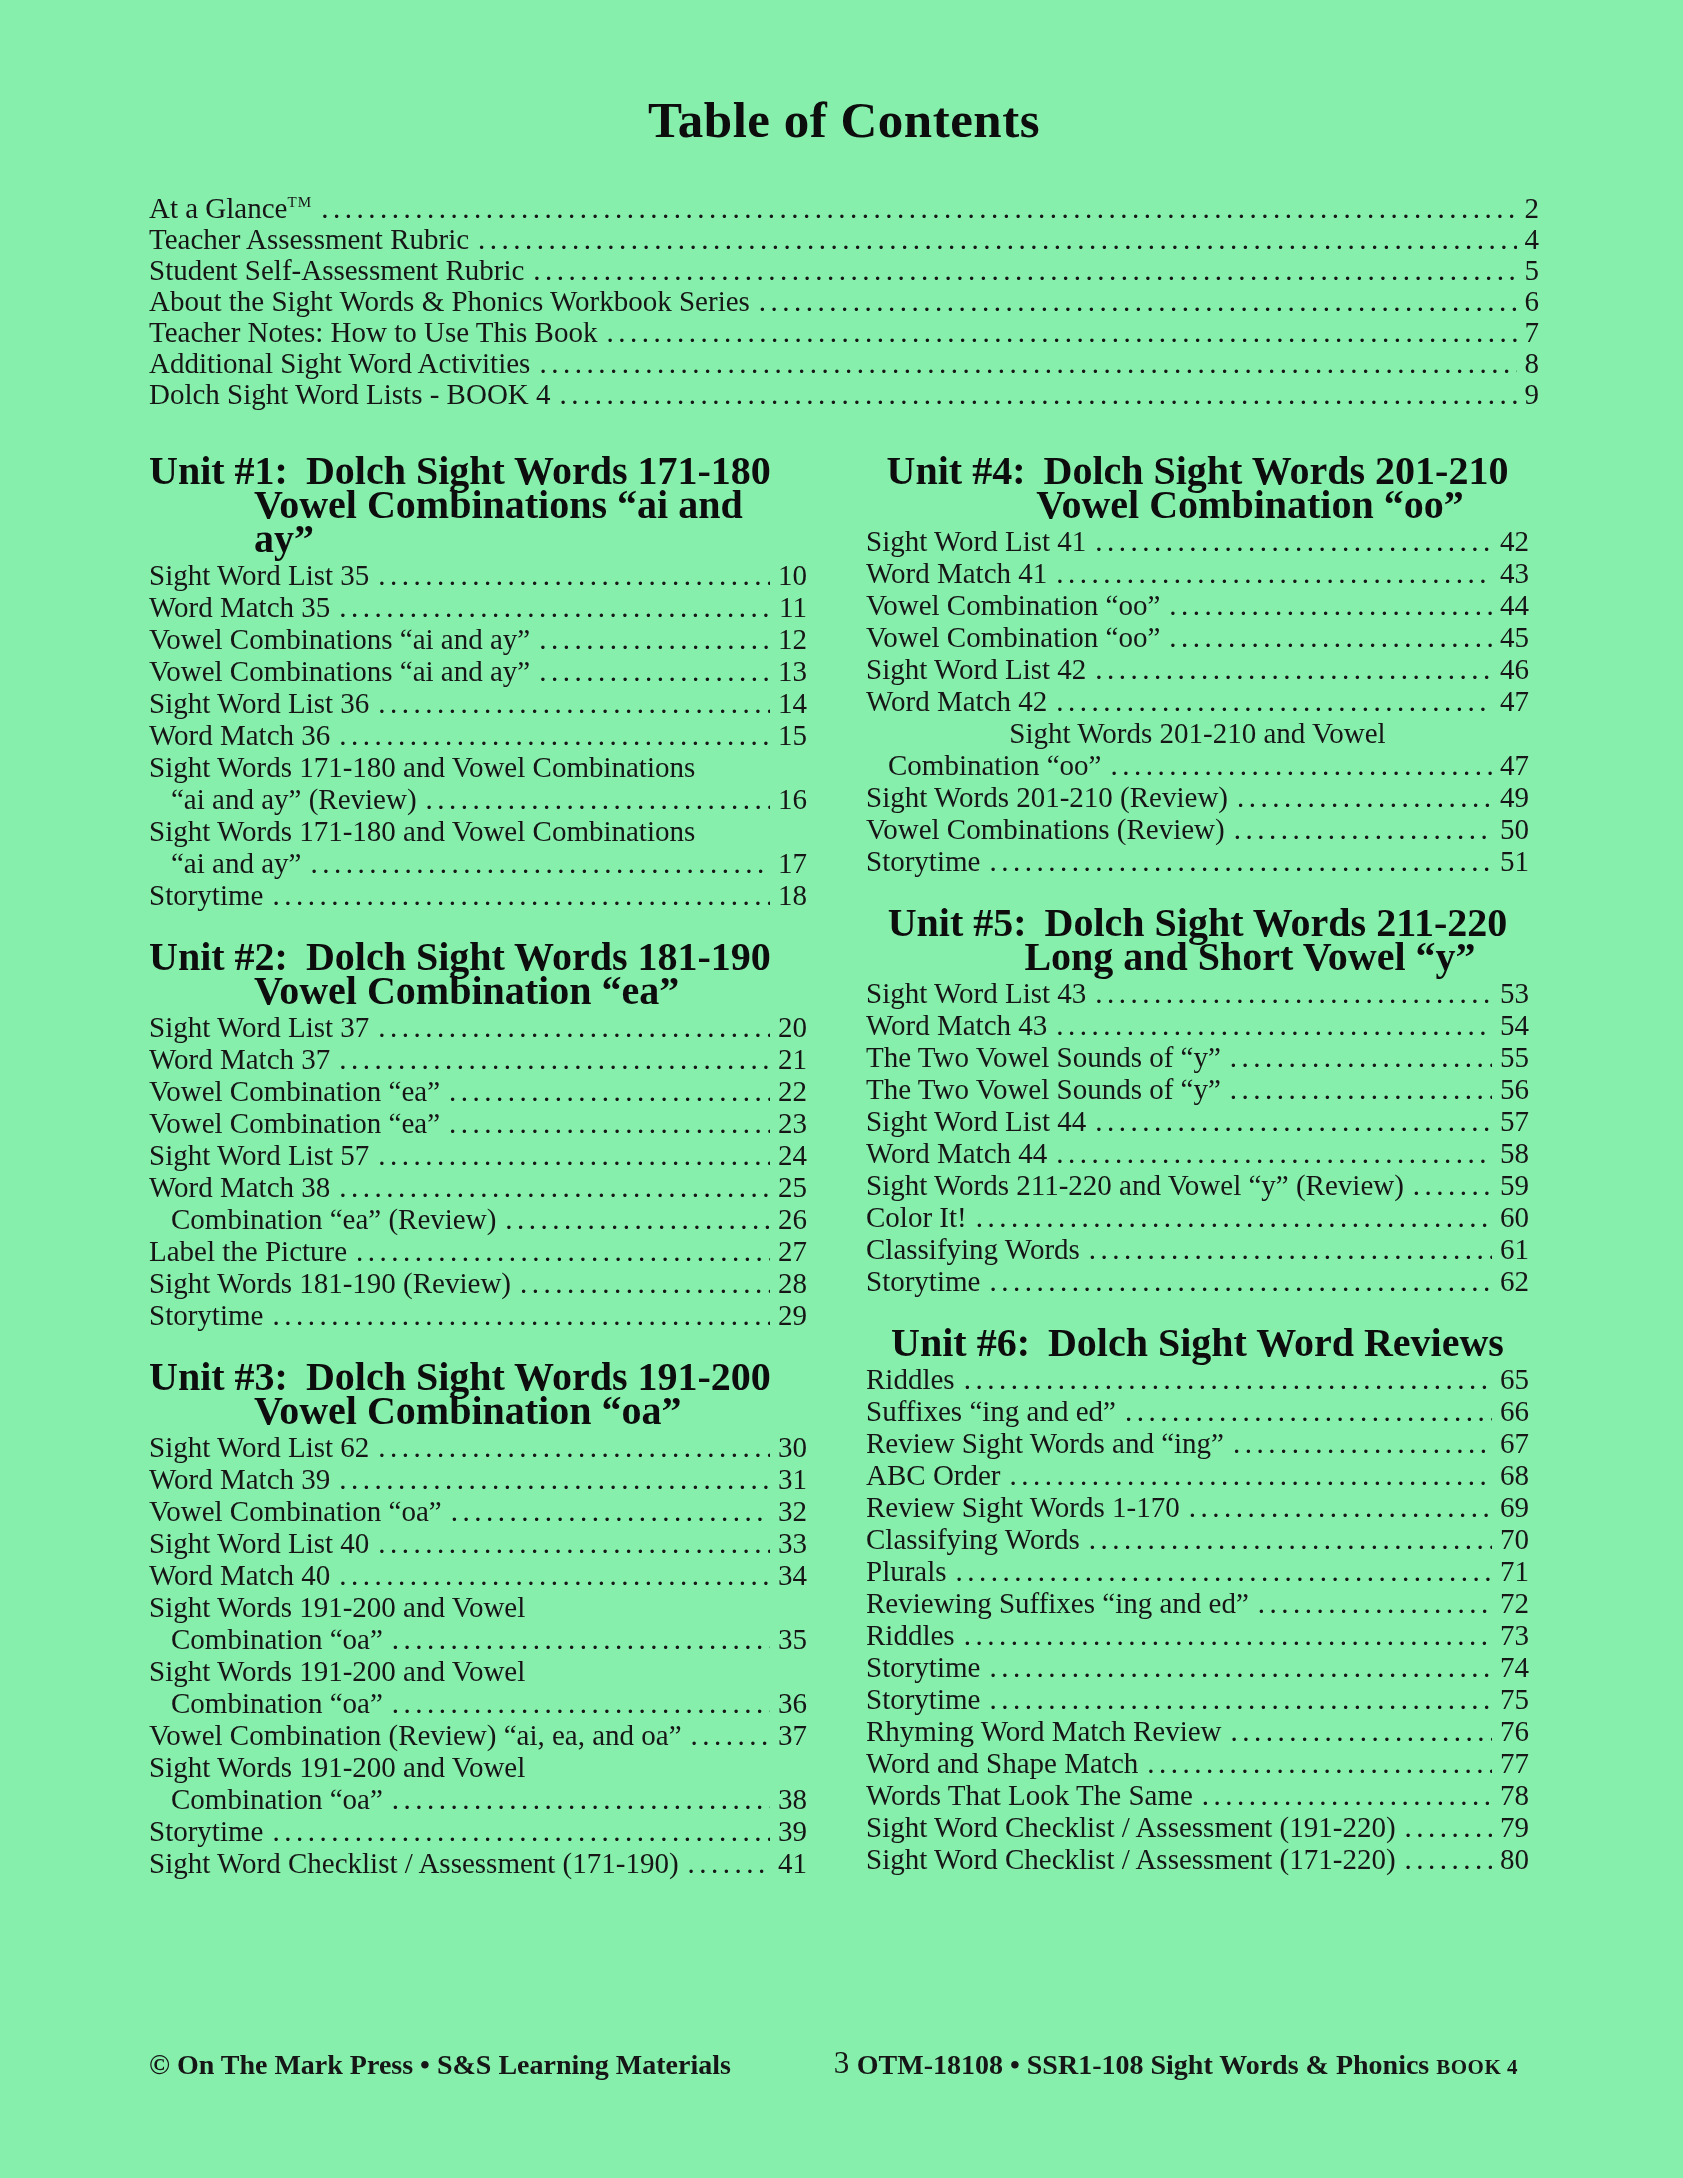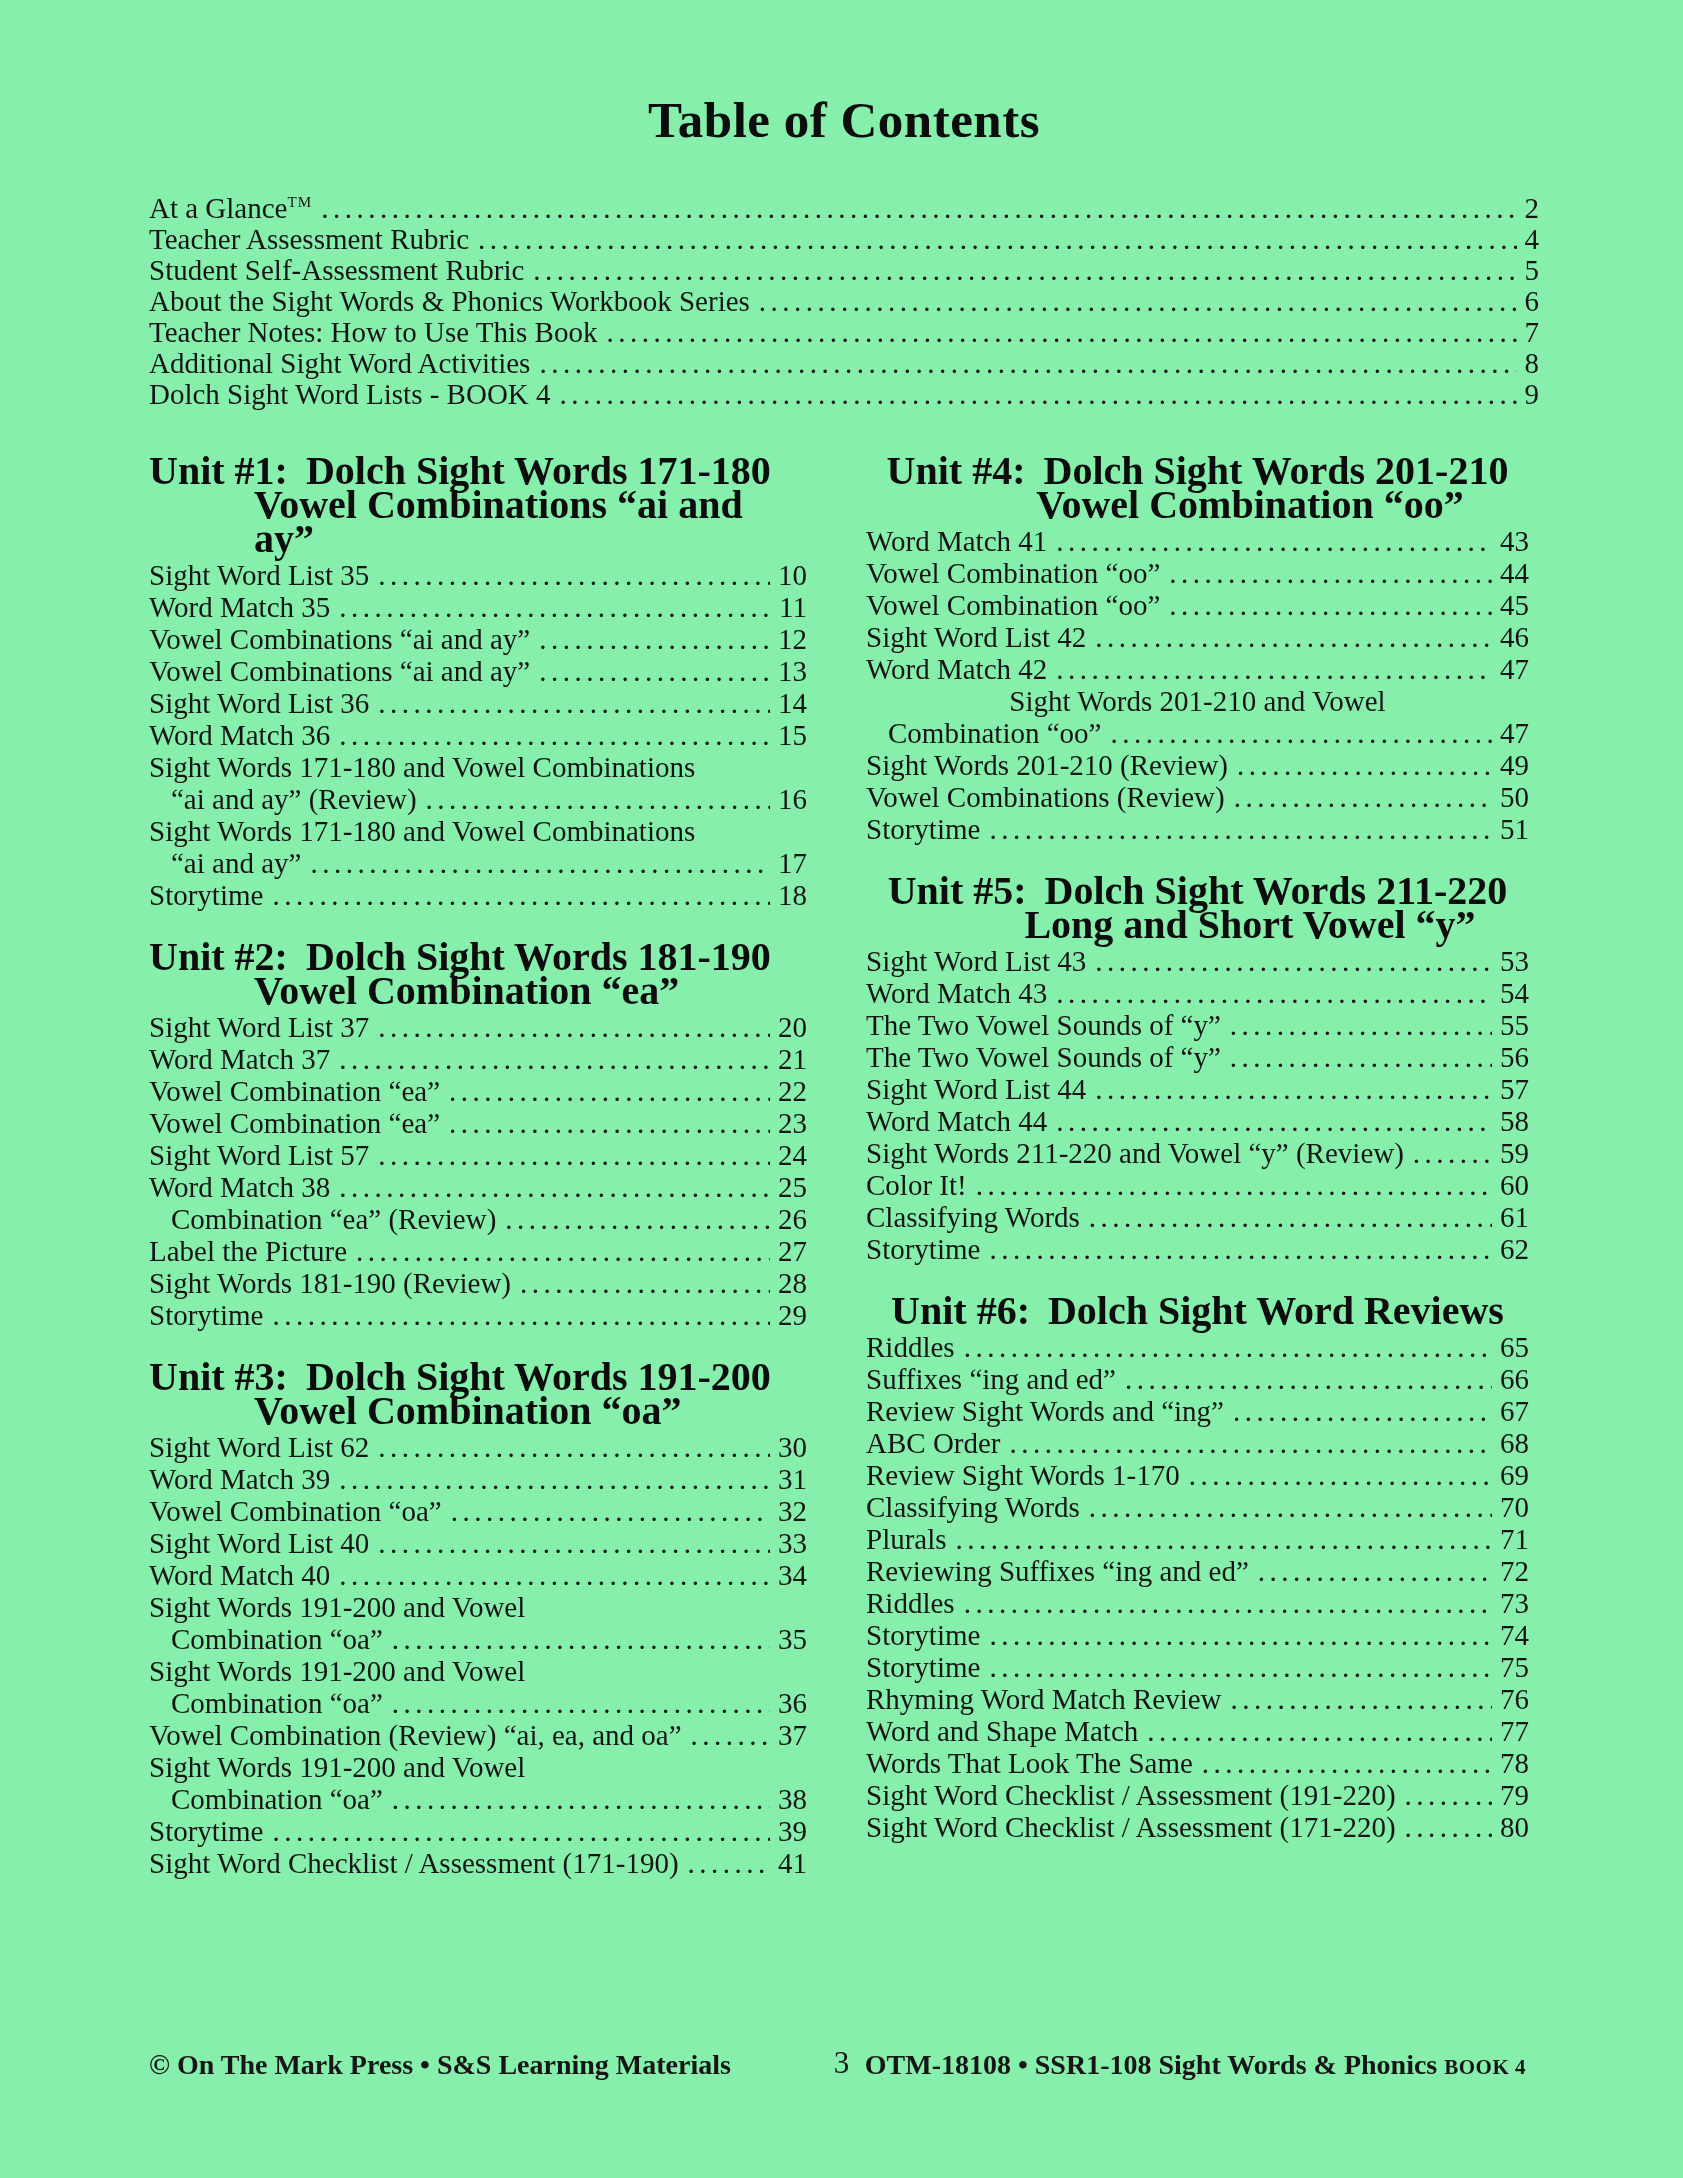--- a/index.html
+++ b/index.html
@@ -51,21 +51,21 @@
   .toc-line1 { white-space:nowrap; }
   .toc-row.indent .lbl { margin-left:22px; }
   .footer {
     position:absolute;
     left:149px; right:149px; bottom:97px;
     height:40px;
     font-size:28px;
   }
   .f-left { position:absolute; left:0; bottom:0; font-weight:bold; white-space:nowrap; }
   .f-center { position:absolute; left:50%; transform:translateX(-50%); bottom:0; font-size:31px; }
-  .f-right { position:absolute; right:8px; bottom:0; font-weight:bold; white-space:nowrap; }
+  .f-right { position:absolute; right:16px; bottom:0; font-weight:bold; white-space:nowrap; }
   .book-small { font-size:21px; margin-left:7px; letter-spacing:0.5px; }
 </style>
 </head>
 <body>
 
 <div class="page">
   <div class="content">
     <div class="title">Table of Contents</div>
 
     <div class="front-matter">
@@ -343,20 +343,27 @@
           </section>
         </div>
       <div class="col right">
           <section class="toc-section">
             <div class="unit-heading">
               <div class="h-line1"><span class="unit-label">Unit #4:</span><span class="unit-title">Dolch Sight Words 201-210</span></div>
               <div class="h-line2">Vowel Combination “oo”</div>
             </div>
             <div class="toc-item">
               <div class="toc-row">
+                <span class="lbl">Sight Word List 41</span>
+                <span class="leader"></span>
+                <span class="pgnum">42</span>
+              </div>
+            </div>
+            <div class="toc-item">
+              <div class="toc-row">
                 <span class="lbl">Word Match 41</span>
                 <span class="leader"></span>
                 <span class="pgnum">43</span>
               </div>
             </div>
             <div class="toc-item">
               <div class="toc-row">
                 <span class="lbl">Vowel Combination “oo”</span>
                 <span class="leader"></span>
                 <span class="pgnum">44</span>

